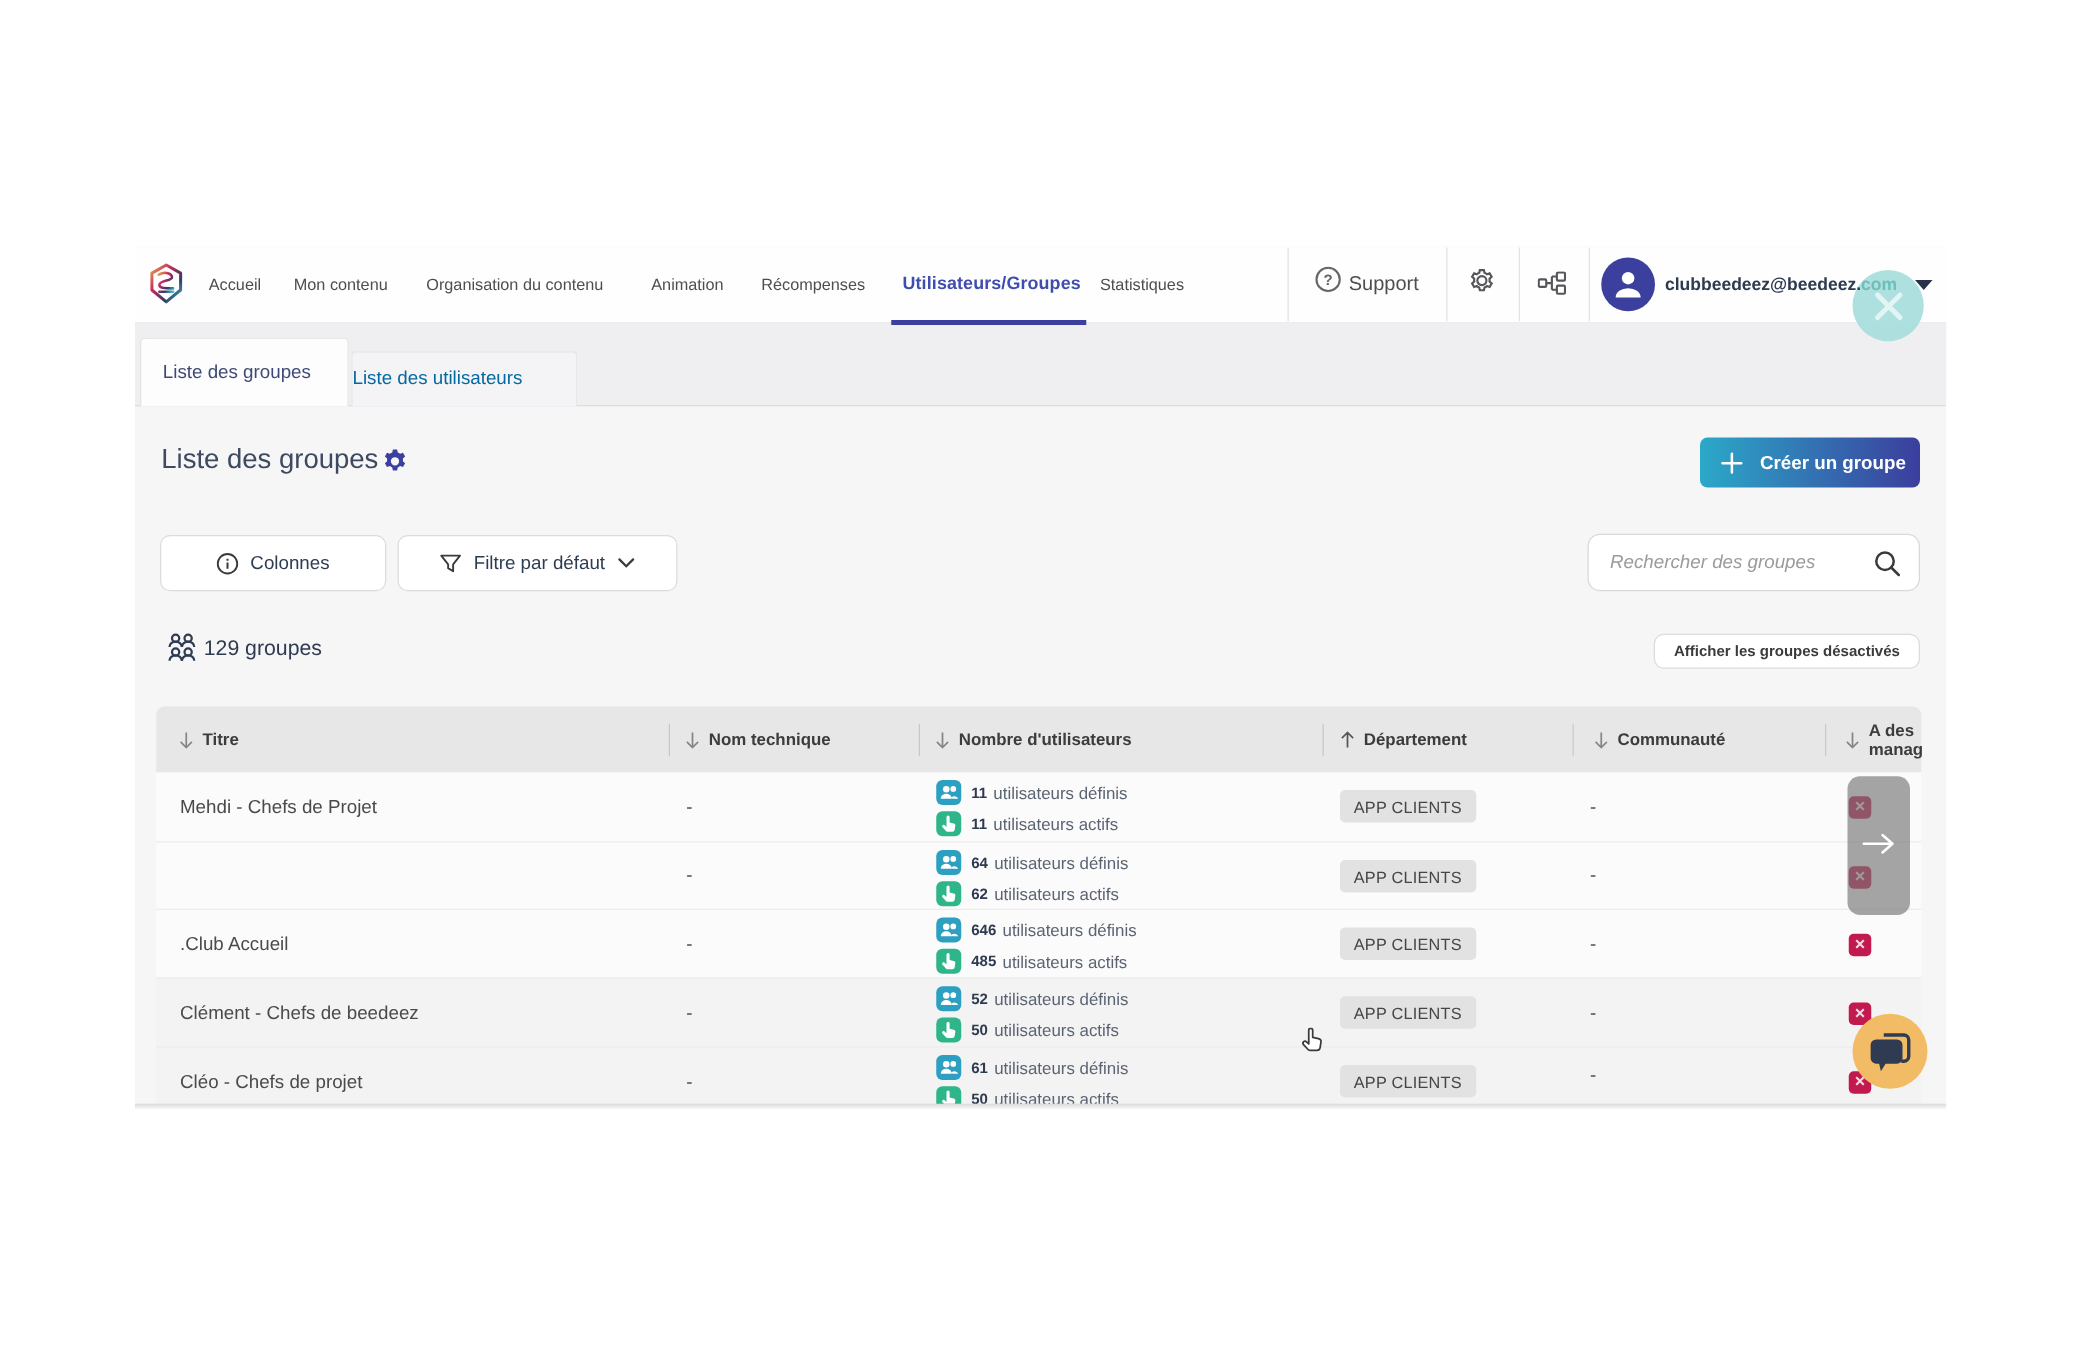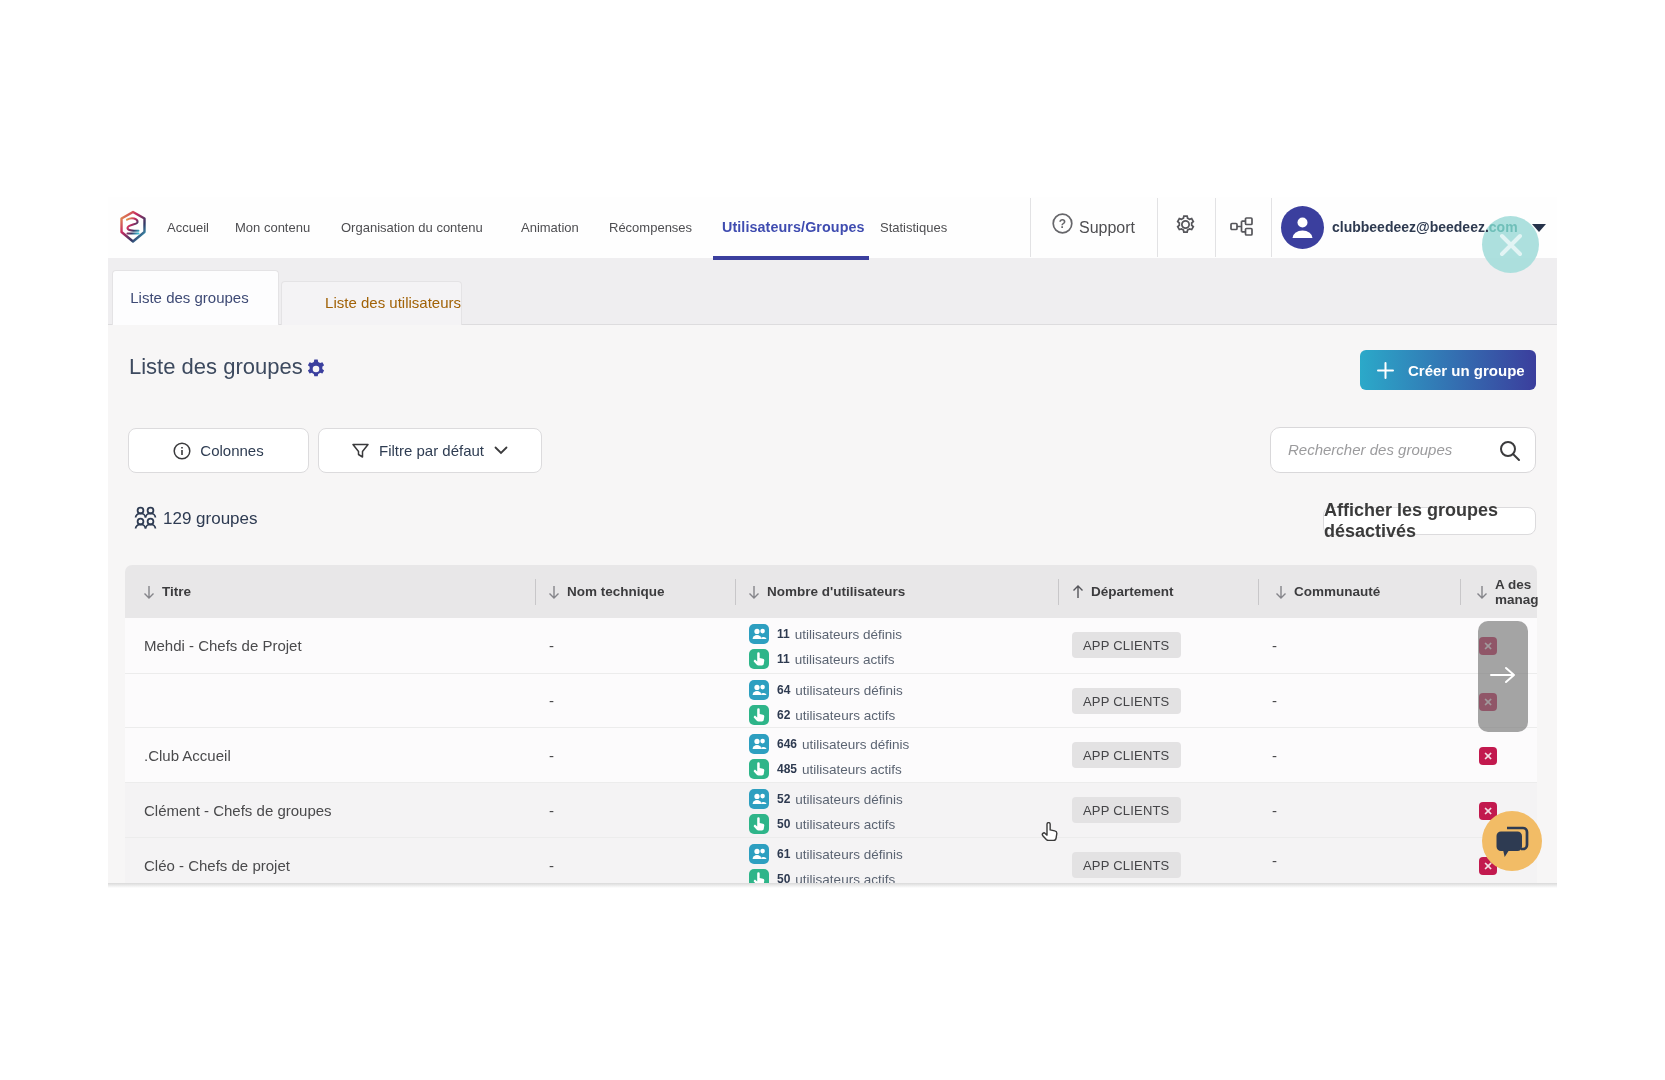--- a/index.html
+++ b/index.html
@@ -11,31 +11,31 @@
   
   #nav { position:absolute; left:0; top:0; width:1449px; height:61px; background:#fefefe; }
   #nav .link { position:absolute; top:0; height:61px; line-height:61px; font-size:13px; color:#4e4e51; white-space:nowrap; }
   #nav .sep { position:absolute; top:1px; width:1px; height:59px; background:#e2e2e4; }
   #navshadow { position:absolute; left:0; top:61px; width:1449px; height:7px; background:linear-gradient(#d9d9da, rgba(240,239,240,0)); }
   #underline { position:absolute; left:605px; top:59px; width:156px; height:4px; background:#3b3f9e; z-index:5; }
   
   #tabstrip { position:absolute; left:0; top:61px; width:1449px; height:67px; background:#efeef0; }
   #tabline { position:absolute; left:0; top:127px; width:1449px; height:1px; background:#dddcde; }
   #tab1 { position:absolute; left:4px; top:73px; width:167px; height:55px; background:#fdfdfe; border:1px solid #e4e3e5; border-bottom:none; border-radius:4px 4px 0 0; z-index:4; color:#3e4a75; font-size:15px; text-align:center; line-height:53px; padding-right:12px; }
-  #tab2 { position:absolute; left:173px; top:84px; width:181px; height:44px; background:#f4f3f5; border:1px solid #e4e3e5; border-bottom:none; border-radius:4px 4px 0 0; z-index:3; color:#a16207; font-size:15px; text-align:right; line-height:42px; }
+  #tab2 { position:absolute; left:173px; top:84px; width:181px; height:44px; background:#f4f3f5; border:1px solid #e4e3e5; border-bottom:none; border-radius:4px 4px 0 0; z-index:3; color:#0369a1; font-size:15px; text-align:left; line-height:42px; }
   
   #h1 { position:absolute; left:21px; top:157px; font-size:22px; color:#3d4a5f; font-weight:500; letter-spacing:0px; }
   
   .btn { position:absolute; background:#fff; border:1px solid #dcdbdd; border-radius:8px; display:flex; align-items:center; justify-content:center; color:#2e3c52; }
   #btn-create { position:absolute; left:1252px; top:153px; width:176px; height:40px; border-radius:6px; background:linear-gradient(90deg,#2ba9c9,#3b3e9d); color:#fff; font-size:15px; display:flex; align-items:center;font-weight:bold; }
   #btn-colonnes { left:20px; top:231px; width:181px; height:45px; font-size:15px; gap:9px; }
   #btn-filtre { left:210px; top:231px; width:224px; height:45px; font-size:15px; gap:10px; }
   #search { position:absolute; left:1162px; top:230px; width:266px; height:46px; background:#fff; border:1px solid #d9d8da; border-radius:10px; }
   #search .ph { position:absolute; left:17px; top:13px; font-size:15px; font-style:italic; color:#9b9b9d; }
-  #btn-afficher { left:1215px; top:310px; width:213px; height:28px; font-size:18px; font-weight:bold; color:#3b3b3b; border-radius:8px; }
+  #btn-afficher { left:1215px; top:310px; width:213px; height:28px; font-size:12px; font-weight:bold; color:#3b3b3b; border-radius:8px; }
   #grpcount { position:absolute; left:55px; top:312px; font-size:17px; color:#2e3b52; font-weight:500; }
   
   #table { position:absolute; left:17px; top:368px; width:1412px; height:318px; }
   #thead { position:absolute; left:0; top:0; width:1412px; height:53px; background:#e8e7e8; border-radius:7px 7px 0 0; }
   .hsep { position:absolute; top:14px; width:1px; height:26px; background:#c8c7c9; }
   .hlab { position:absolute; top:0; height:53px; display:flex; align-items:center; font-size:13.5px; font-weight:bold; color:#3c3c3e; }
   .row { position:absolute; left:0; width:1412px; height:55px; }
   .rtitle { position:absolute; left:19px; top:0; height:100%; display:flex; align-items:center; font-size:15px; color:#4a4a4c; }
   .dash { position:absolute; top:0; height:100%; display:flex; align-items:center; font-size:15px; color:#4a4a4c; }
   .chip { position:absolute; left:947px; top:14px; height:26px; padding:0 11px; background:#e3e2e3; border-radius:4px; font-size:13px; color:#454548; display:flex; align-items:center; letter-spacing:0.2px; }
@@ -269,21 +269,21 @@
             </svg>
           </div>
           <span class="num">485</span>
           <span class="ulab">utilisateurs actifs</span>
         </div>
       <div class="chip">APP CLIENTS</div>
       <div class="dash" style="left:1147px">-</div>
       <div class="xbadge">✕</div>
     </div>
     <div class="row" style="top:217px;height:55px;background:#f4f3f4;border-top:1px solid #ececec">
-      <div class="rtitle">Clément - Chefs de groupes</div>
+      <div class="rtitle">Clément - Chefs de beedeez</div>
       <div class="dash" style="left:424px">-</div>
       <div class="uline" style="top:6px">
           <div class="badge" style="background:#2d9fc0">
             <svg width="15" height="12" viewBox="0 0 15 12">
               <circle cx="5" cy="3.4" r="2.6" fill="#fff"></circle>
               <circle cx="10.6" cy="3.1" r="2.3" fill="#fff"></circle>
               <path d="M0.6 11 a4.4 4 0 0 1 8.8 0 Z" fill="#fff"></path>
               <path d="M8.6 10.4 a3.6 3.6 0 0 1 6 0.6 l-4.4 0 Z" fill="#fff"></path>
             </svg>
           </div>

